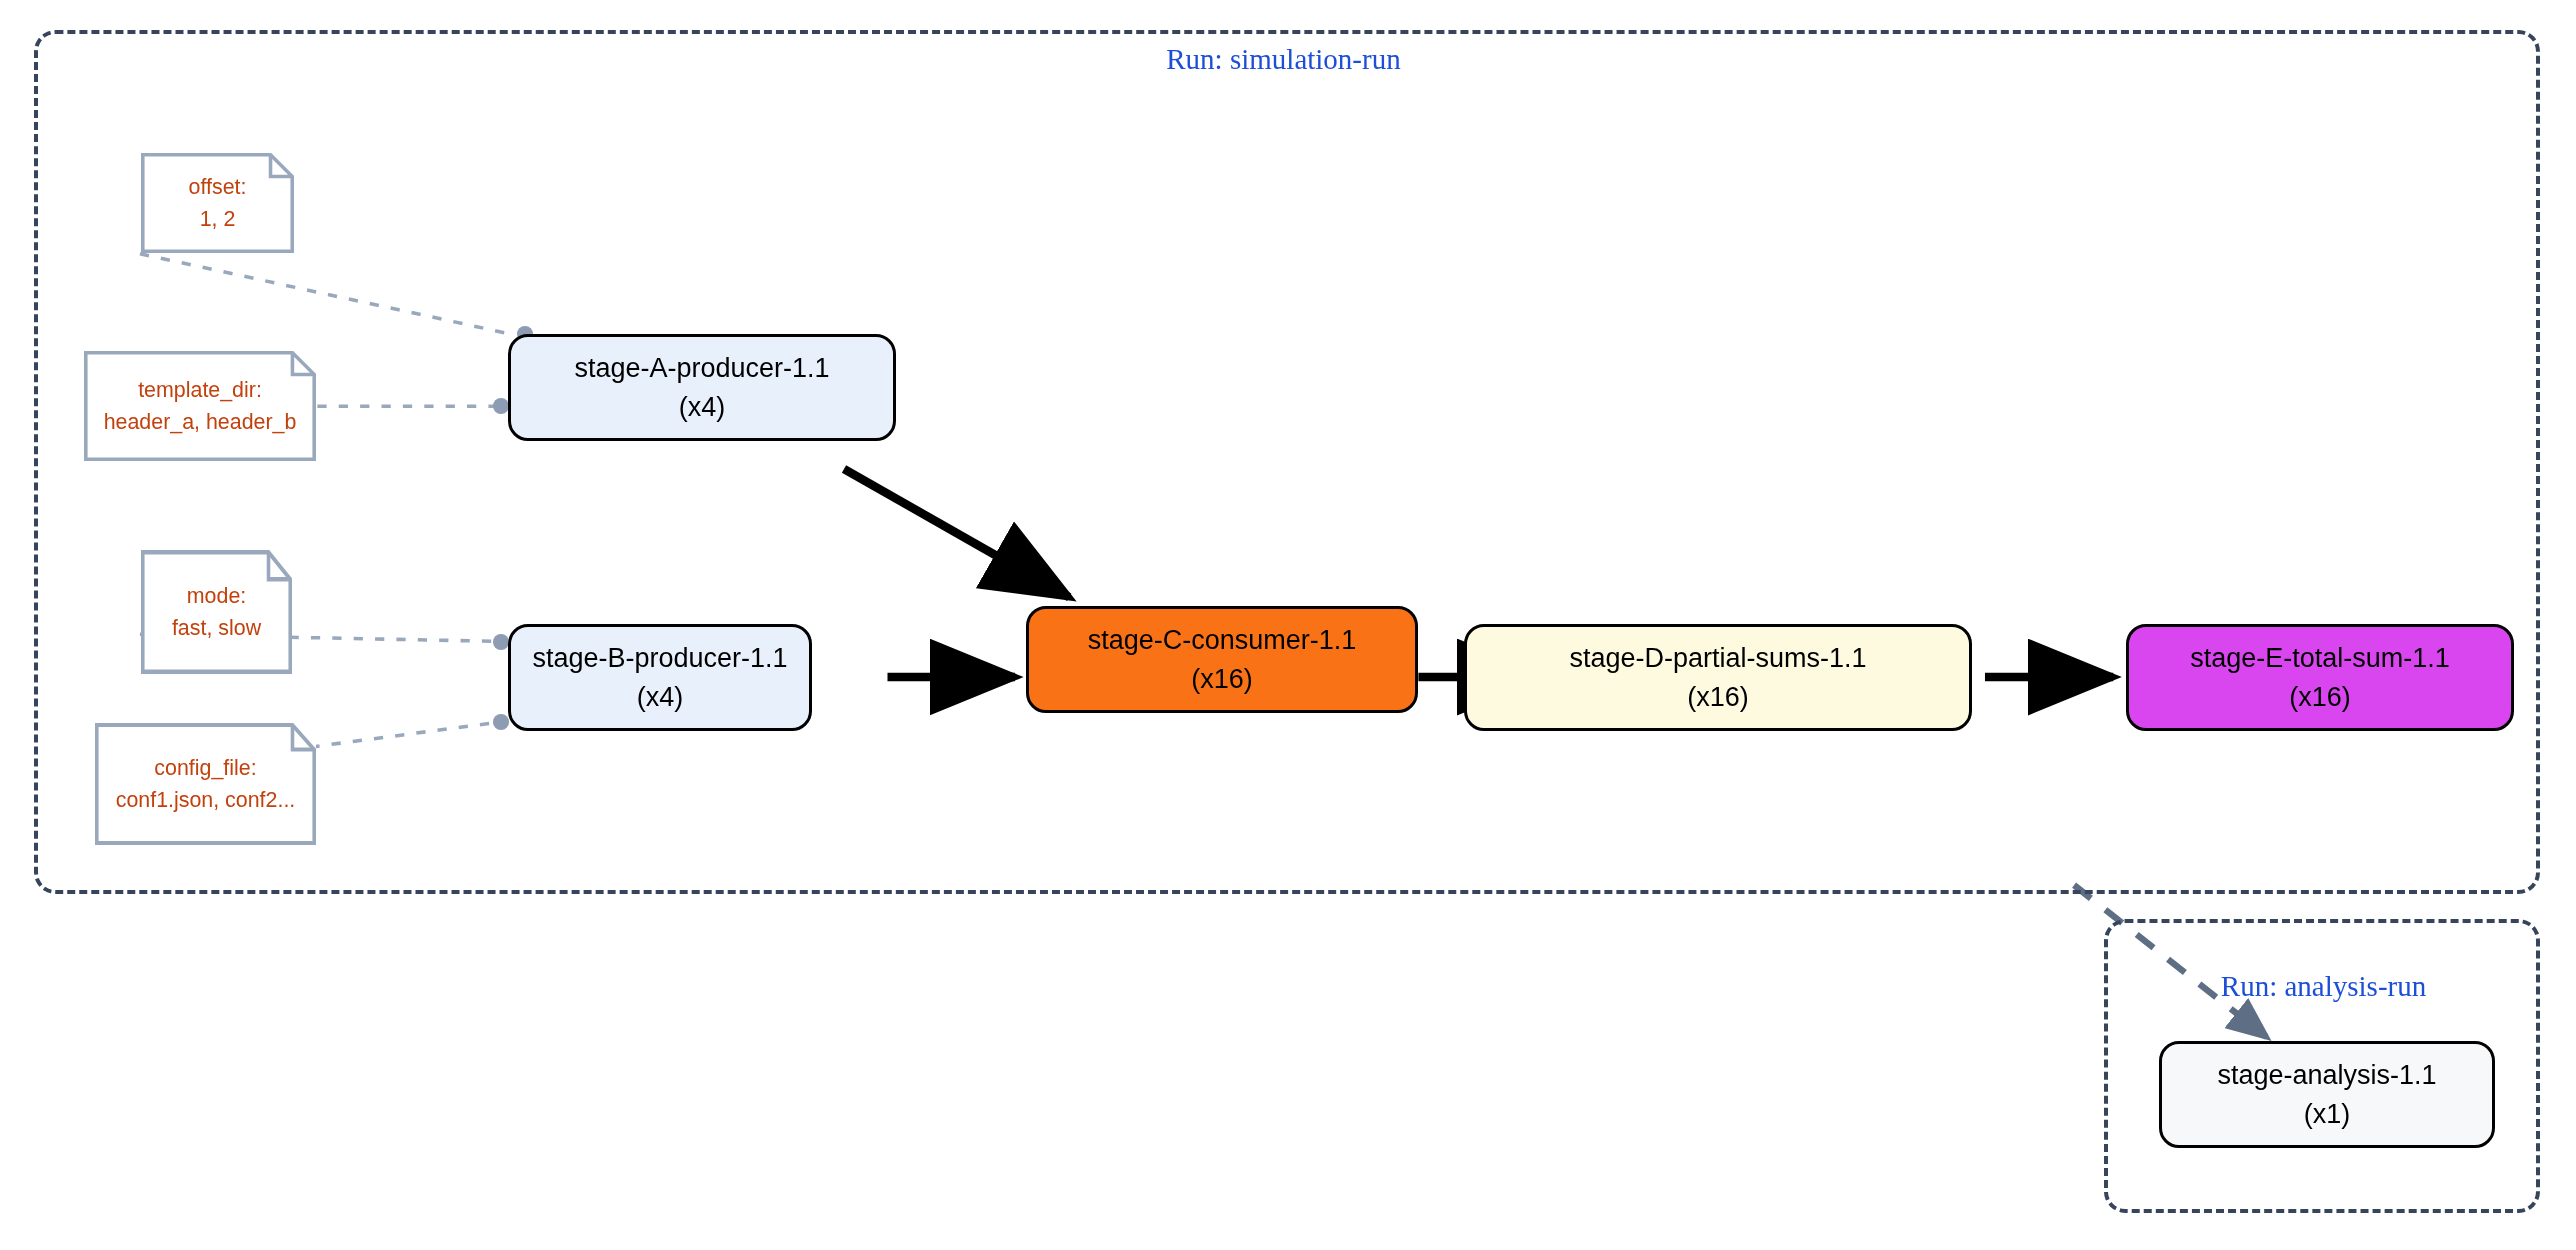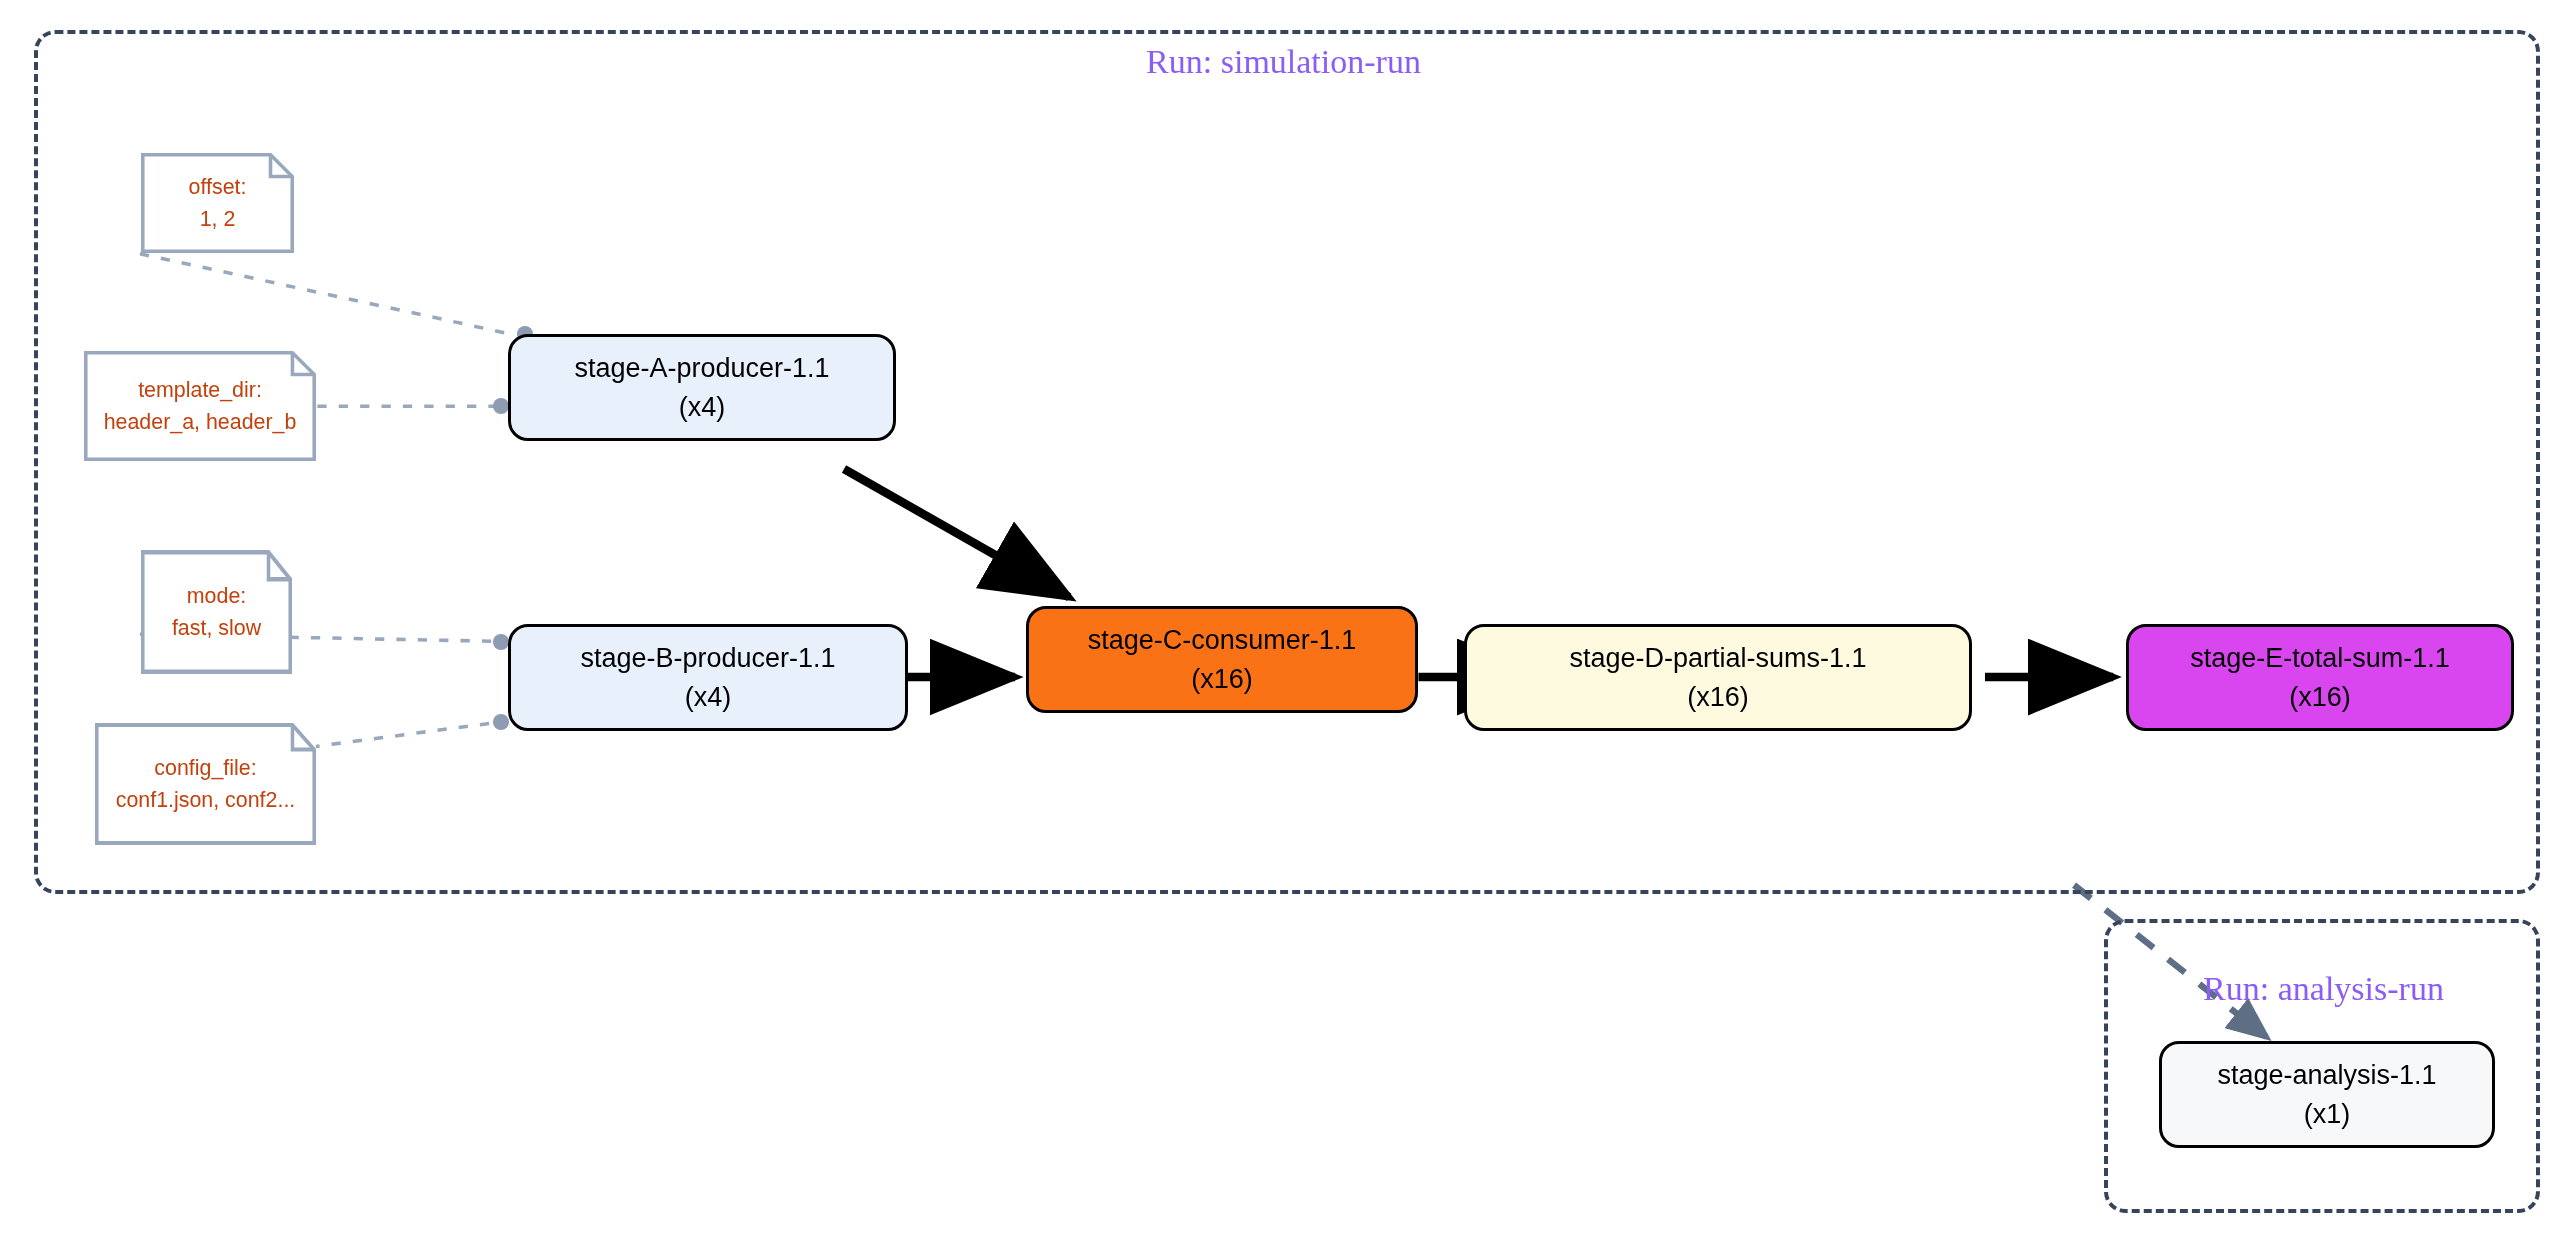--- a/index.html
+++ b/index.html
@@ -30,22 +30,22 @@
   .cluster {
     position: absolute;
     border: 4.3px dashed #36455c;
     border-radius: 21.4px;
     box-sizing: border-box;
     background: transparent;
   }
   .cluster-title {
     position: absolute;
     font-family: "Liberation Serif", serif;
-    font-size: 34px;
-    color: #8b5cf6;
+    font-size: 29px;
+    color: #1d4ed8;
     white-space: nowrap;
     text-align: center;
   }
 
   
   .node {
     position: absolute;
     box-sizing: border-box;
     border: 3.6px solid #000000;
     border-radius: 20px;
@@ -186,21 +186,21 @@
   <div class="dot" style="left:517px; top:326px;"></div>
   <div class="dot" style="left:493px; top:398px;"></div>
   <div class="dot" style="left:493px; top:634px;"></div>
   <div class="dot" style="left:493px; top:714px;"></div>
 
   <div class="node" style="left:508px; top:334px; width:388px; height:107px; background:#e8f0fb;">
     <span class="nm">stage-A-producer-1.1</span>
     <span class="ct">(x4)</span>
   </div>
 
-  <div class="node" style="left:508px; top:624px; width:400px; height:107px; background:#e8f0fb;">
+  <div class="node" style="left:508px; top:624px; width:304px; height:107px; background:#e8f0fb;">
     <span class="nm">stage-B-producer-1.1</span>
     <span class="ct">(x4)</span>
   </div>
 
   <div class="node" style="left:1026px; top:606px; width:392px; height:107px; background:#f97316;">
     <span class="nm">stage-C-consumer-1.1</span>
     <span class="ct">(x16)</span>
   </div>
 
   <div class="node" style="left:1464px; top:624px; width:508px; height:107px; background:#fdfae0;">

